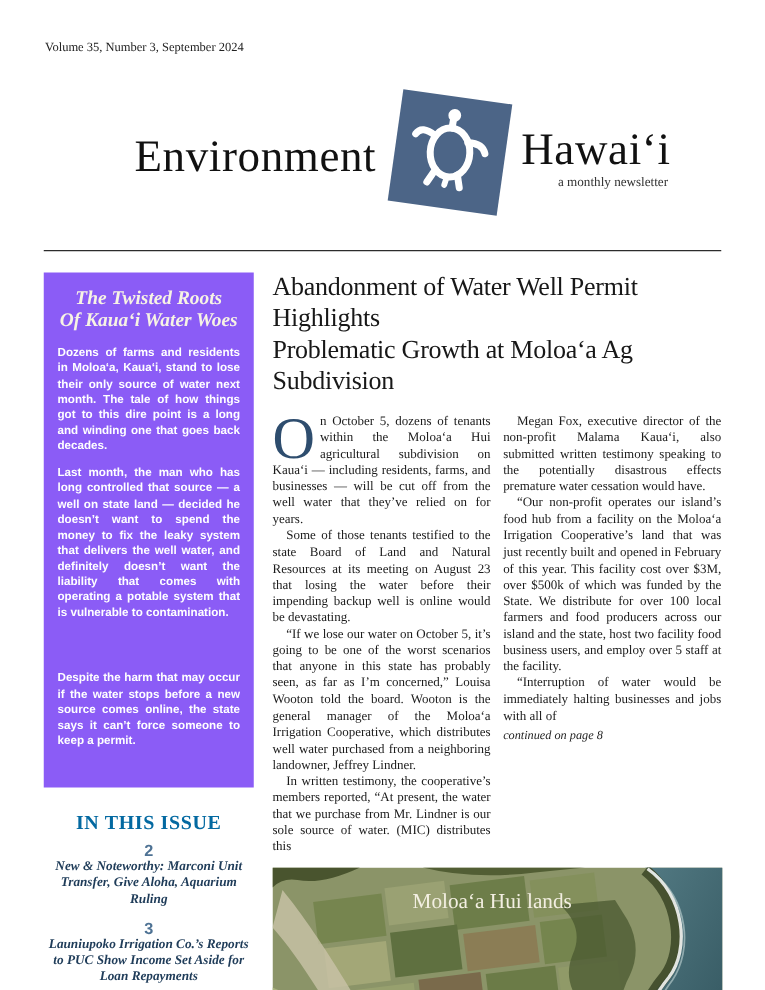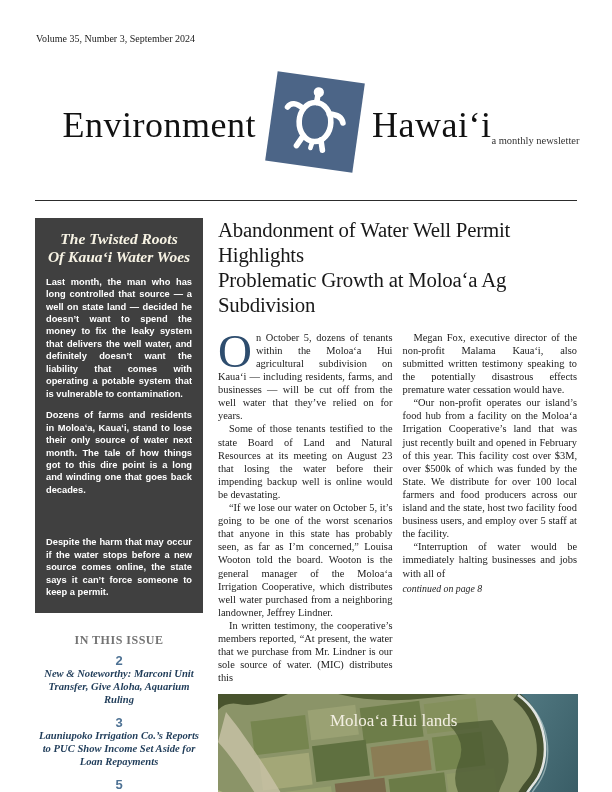--- a/index.html
+++ b/index.html
@@ -25,37 +25,37 @@
   }
   .masthead-title { font-size: 36px; color: #111; letter-spacing: 0.5px; }
   .logo-wrap { width: 104px; height: 112px; position: relative; margin: 0 6px; }
   .logo-square {
     position: absolute; left: 9px; top: 8px;
     width: 88px; height: 90px;
     background: #4c6587;
     transform: rotate(8deg);
     display: flex; align-items: center; justify-content: center;
   }
-  .hawaii-block { display: flex; flex-direction: row; align-items: flex-end; }
+  .hawaii-block { display: flex; flex-direction: column; align-items: flex-end; }
   .tagline { font-size: 10.5px; color: #333; margin-top: 1px; margin-right: 2px; }
   .masthead-rule {
     position: absolute; top: 200px; left: 35px; width: 542px;
     border-top: 1.5px solid #2c2c2c;
   }
   
   .content {
     position: absolute; top: 218px; left: 35px; width: 542px;
     display: flex; gap: 15px;
   }
   .left-col { width: 168px; flex: none; }
   .main-col { flex: 1; min-width: 0; }
   
   .side-box {
-    background: #404040;
-    padding: 12px 11px 14px 11px;
+    background: #8b5cf6;
+    padding: 12px 11px 31px 11px;
     color: #ffffff;
   }
   .side-box-title {
     text-align: center;
     font-style: italic;
     font-weight: 600;
     font-size: 15.5px;
     line-height: 1.15;
     color: #f7f3e4;
     margin-bottom: 10px;
@@ -65,21 +65,21 @@
     font-weight: bold;
     font-size: 9.3px;
     line-height: 1.34;
     text-align: justify;
     margin-bottom: 9px;
   }
   .side-box p:last-child { margin-bottom: 0; margin-top: 40px; }
   
   .in-this-issue { margin-top: 20px; text-align: center; }
   .iti-heading {
-    font-size: 12px; font-weight: bold; color: #737373;
+    font-size: 16px; font-weight: bold; color: #0369a1;
     letter-spacing: 0.5px; margin-bottom: 6px;
   }
   .iti-item { margin-bottom: 9px; }
   .iti-page {
     font-family: "Liberation Sans", sans-serif;
     font-weight: bold; font-size: 13px; color: #4e7294;
     line-height: 1.1;
   }
   .iti-title {
     font-style: italic; font-weight: bold;
@@ -147,22 +147,22 @@
   <div class="masthead-rule"></div>
 
   <div class="content">
 
     <div class="left-col">
       <div class="side-box">
         <div class="side-box-title">
           <span>The Twisted Roots</span><br>
           <span>Of Kauaʻi Water Woes</span>
         </div>
+        <p>Dozens of farms and residents in Moloaʻa, Kauaʻi, stand to lose their only source of water next month. The tale of how things got to this dire point is a long and winding one that goes back decades.</p>
         <p>Last month, the man who has long controlled that source — a well on state land — decided he doesn’t want to spend the money to fix the leaky system that delivers the well water, and definitely doesn’t want the liability that comes with operating a potable system that is vulnerable to contamination.</p>
-        <p>Dozens of farms and residents in Moloaʻa, Kauaʻi, stand to lose their only source of water next month. The tale of how things got to this dire point is a long and winding one that goes back decades.</p>
         <p>Despite the harm that may occur if the water stops before a new source comes online, the state says it can’t force someone to keep a permit.</p>
       </div>
 
       <div class="in-this-issue">
         <div class="iti-heading">IN THIS ISSUE</div>
 
         <div class="iti-item">
           <div class="iti-page">2</div>
           <div class="iti-title">New &amp; Noteworthy: Marconi Unit Transfer, Give Aloha, Aquarium Ruling</div>
         </div>

